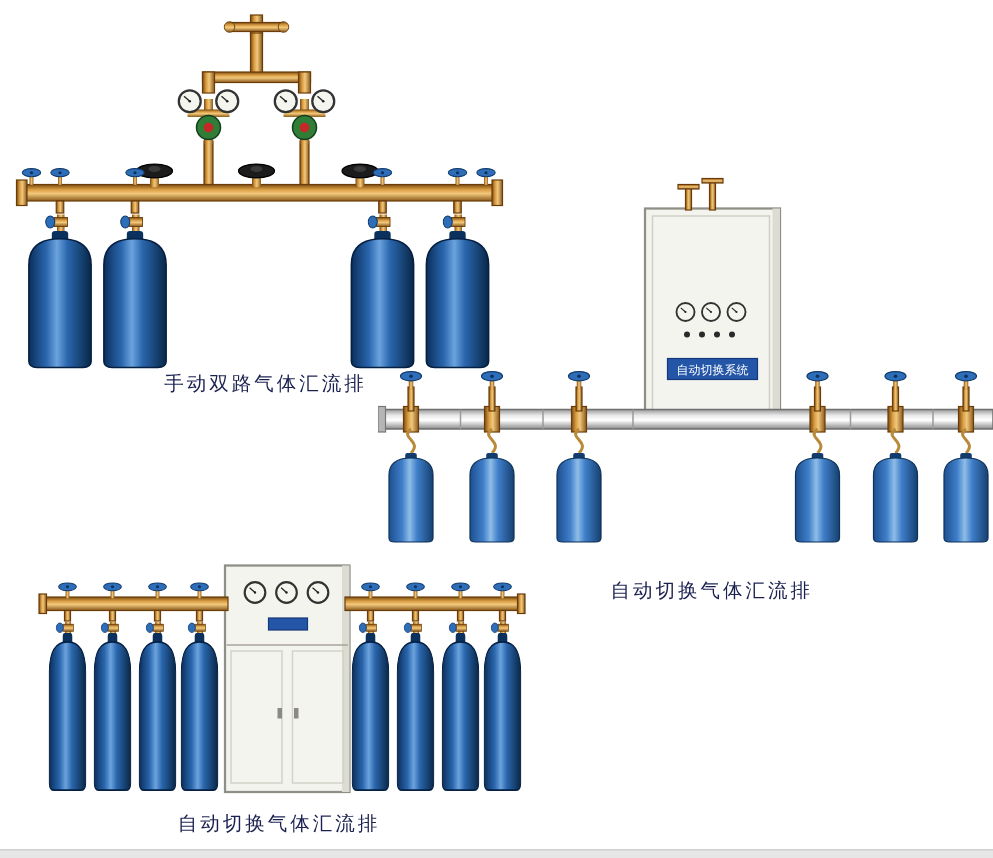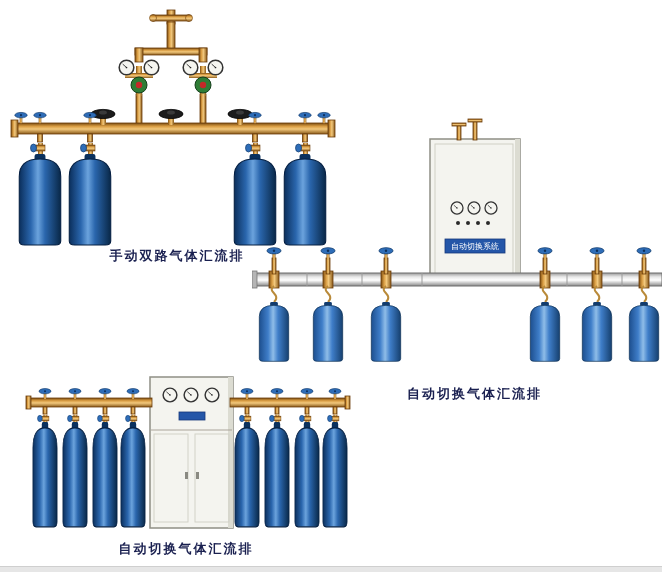--- a/index.html
+++ b/index.html
@@ -1,19 +1,19 @@
 <!DOCTYPE html>
 <html style="--cylinder-blue: #2a66ad; --cylinder-light-blue: #3f7ec9; --brass: #d99c42; --steel-pipe: #d9d9d9; --cabinet-body: #f4f4ef; --label-plate-blue: #2456a8; --handwheel-blue: #2e6db8; --handwheel-black: #1c1c1c; --caption-text: #1a2050;"><head>
 <meta charset="utf-8">
 <style>
   html,body{margin:0;padding:0;}
   .page{position:relative;width:662px;height:572px;background:#ffffff;overflow:hidden;
         font-family:"DejaVu Sans", sans-serif;}
   .fig{position:absolute;}
-  .caption{position:absolute;font-family:"DejaVu Sans", sans-serif;font-weight:bold;
+  .caption{position:absolute;font-family:"DejaVu Sans", sans-serif;font-weight:normal;
            font-size:13px;letter-spacing:2px;text-align:center;
            color:var(--caption-text,#1a2050);}
   .bottom-strip{position:absolute;left:0;right:0;bottom:0;height:5px;background:#e6e6e6;
            border-top:1px solid #cfcfcf;}
   
   .brass{fill:url(#brass);stroke:#6b3c0a;stroke-width:0.8;}
   .brassv{fill:url(#brassV);stroke:#6b3c0a;stroke-width:0.8;}
   .steel{fill:url(#steel);stroke:#6f6f6f;stroke-width:1;}
   .cabinet{fill:#f4f4ef;stroke:#8f8f85;stroke-width:1.5;}
   .plate{fill:var(--label-plate-blue,#2456a8);stroke:#16387a;stroke-width:0.8;}

